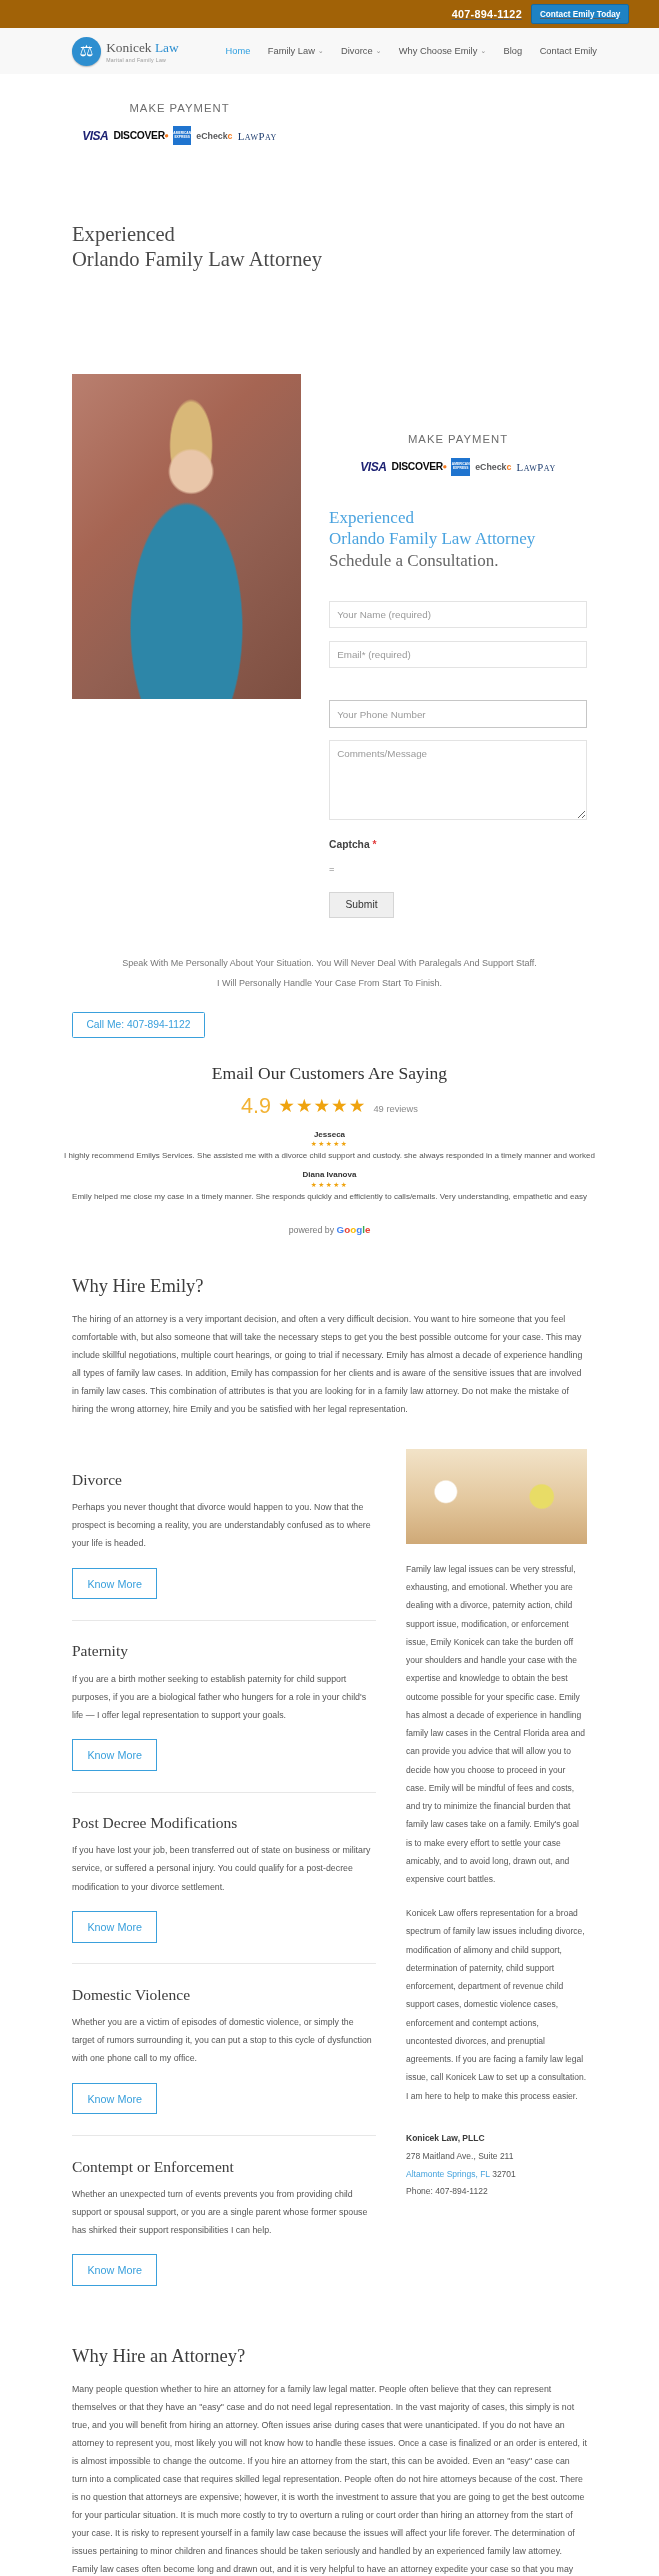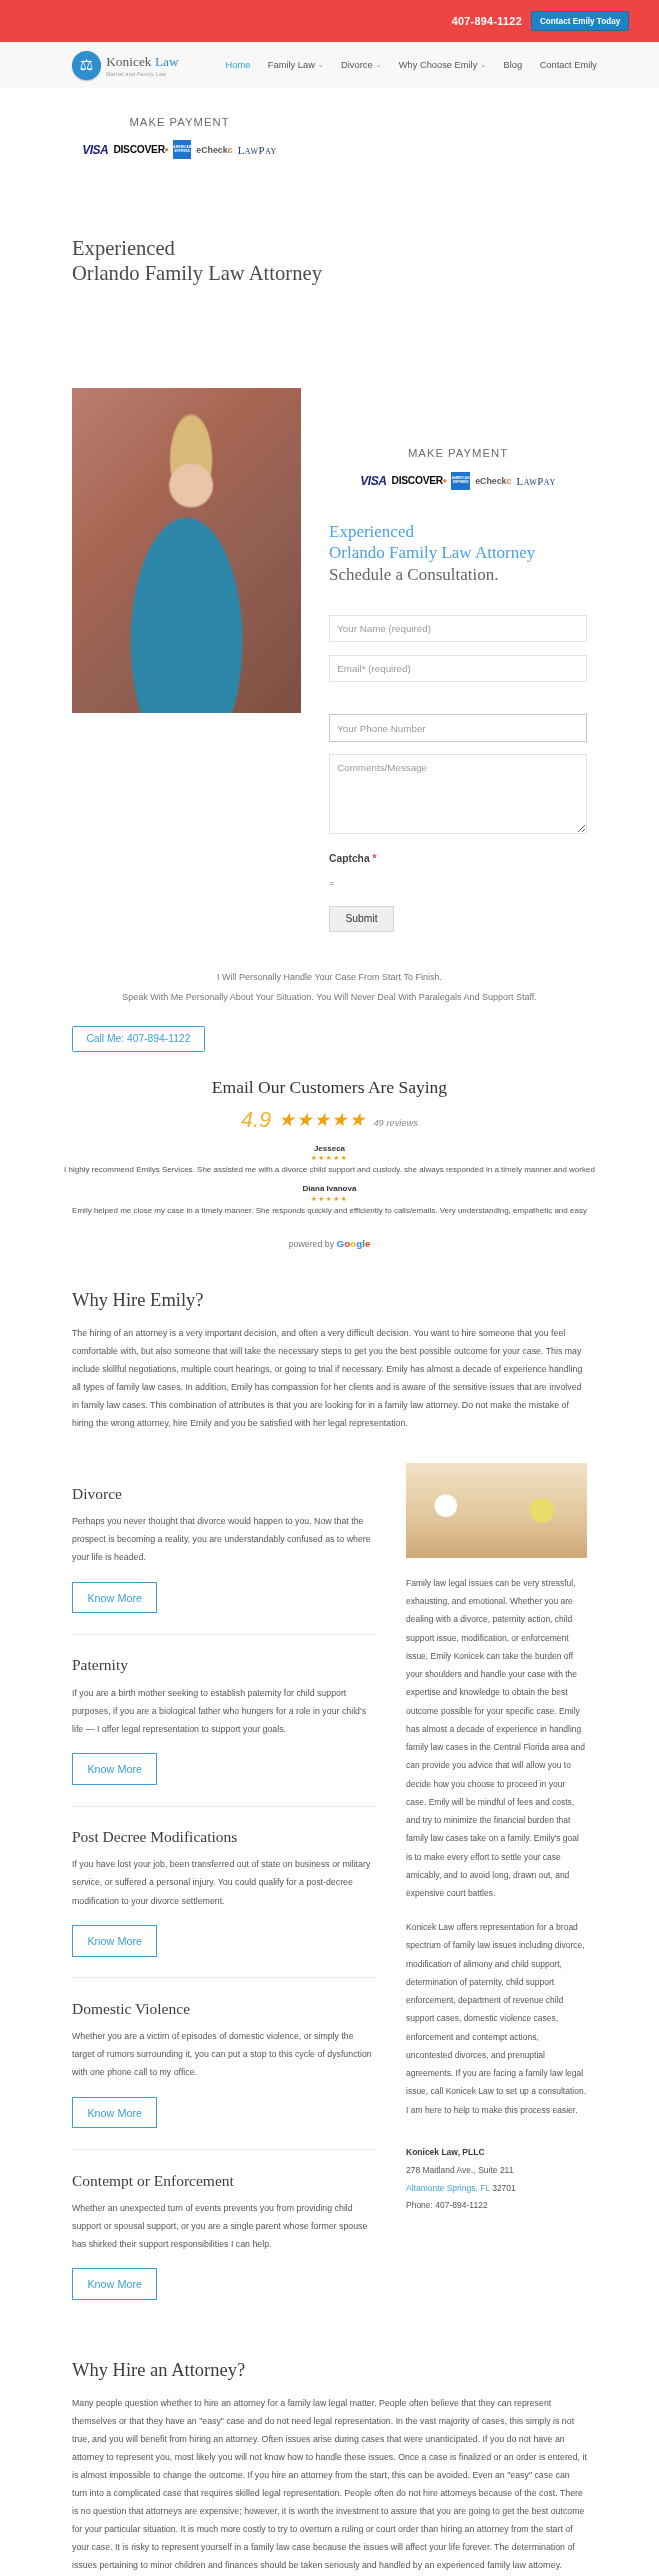--- a/index.html
+++ b/index.html
@@ -1,21 +1,21 @@
 <!DOCTYPE html>
 <html style="font-size:8.2px"><head>
 <meta charset="utf-8">
 <style>
   * { box-sizing: border-box; margin: 0; padding: 0; }
   body { width: 659px; margin: 0 auto; background: #fff; color: #5a5a5a;
          font-family: "Liberation Sans", sans-serif; }
 
   
-  .topbar { height: 42px; background: #ef4444; display: flex; align-items: center;
-            justify-content: flex-end; gap: 9.3px; padding-right: 30px; }
+  .topbar { height: 28px; background: #a16207; display: flex; align-items: center;
+            justify-content: flex-end; gap: 9.3px; padding-right: 30px; text-decoration: underline; }
   .topbar-phone { color: #fff; font-weight: bold; font-size: 10.8px; letter-spacing: 0.3px; }
   .topbar-cta { background: #1e82c4; color: #fff; font-weight: bold; font-size: 8.2px;
                 padding: 4.6px 7.7px; border-radius: 2.1px; border: 0.5px solid #17699f; cursor: pointer; }
 
   
   .navbar { height: 46px; background: #f8f8f8; display: flex; align-items: center;
             justify-content: space-between; padding: 0 62px 0 72px; }
   .logo { display: flex; align-items: center; gap: 5.2px; }
   .logo-circle { width: 29px; height: 29px; border-radius: 50%; background: #2e8fd0;
                  color: #fff; display: flex; align-items: center; justify-content: center;
@@ -79,21 +79,21 @@
 
   
   .promise { text-align: center; margin-top: 36px; font-size: 9px; color: #777; line-height: 2.2; }
   .call-btn-row { margin: 18px 0 0 72px; }
   .call-btn { display: inline-block; border: 1px solid #3aa0dc; color: #3aa0dc;
               font-size: 10.3px; padding: 6.7px 13.4px; border-radius: 1.5px; background: #fff; cursor: pointer; }
 
   
   .reviews { text-align: center; margin-top: 25px; }
   .reviews-title { font-family: "Liberation Serif", serif; font-size: 17.5px; color: #333; font-weight: normal; }
-  .score-row { display: flex; align-items: center; justify-content: center; gap: 7.2px; margin-top: 9.3px; font-style: italic; }
+  .score-row { display: flex; align-items: center; justify-content: center; gap: 7.2px; margin-top: 9.3px; }
   .score-num { color: #f2b233; font-size: 21.6px; }
   .score-stars { color: #efa30f; font-size: 18.5px; letter-spacing: 1px; }
   .score-count { color: #8a8a8a; font-size: 9.3px; margin-top: 6.2px; }
   .review-item { margin-top: 10.3px; }
   .review-name { font-weight: bold; color: #333; font-size: 8px; }
   .review-stars { color: #efa30f; font-size: 6.7px; letter-spacing: 1.5px; margin-top: 1.5px; }
   .review-text { color: #555; font-size: 8px; margin-top: 3.1px; white-space: nowrap; overflow: hidden; }
   .powered { margin-top: 23px; color: #777; font-size: 8.8px; }
   .g1,.g4 { color: #4285F4; } .g2,.g6 { color: #EA4335; } .g3 { color: #FBBC05; } .g5 { color: #34A853; }
   .google { font-size: 9.8px; font-weight: bold; }
@@ -227,22 +227,22 @@
         <span>Captcha</span>
         <span class="req">*</span>
       </div>
       <div class="captcha-eq">=</div>
       <button class="submit-btn">Submit</button>
     </div>
   </div>
 </div>
 
 <div class="promise">
+  <div>Speak With Me Personally About Your Situation. You Will Never Deal With Paralegals And Support Staff.</div>
   <div>I Will Personally Handle Your Case From Start To Finish.</div>
-  <div>Speak With Me Personally About Your Situation. You Will Never Deal With Paralegals And Support Staff.</div>
 </div>
 <div class="call-btn-row">
   <button class="call-btn">Call Me: 407-894-1122</button>
 </div>
 
 <div class="reviews">
   <h2 class="reviews-title">Email Our Customers Are Saying</h2>
   <div class="score-row">
     <span class="score-num">4.9</span>
     <span class="score-stars">★★★★★</span>

